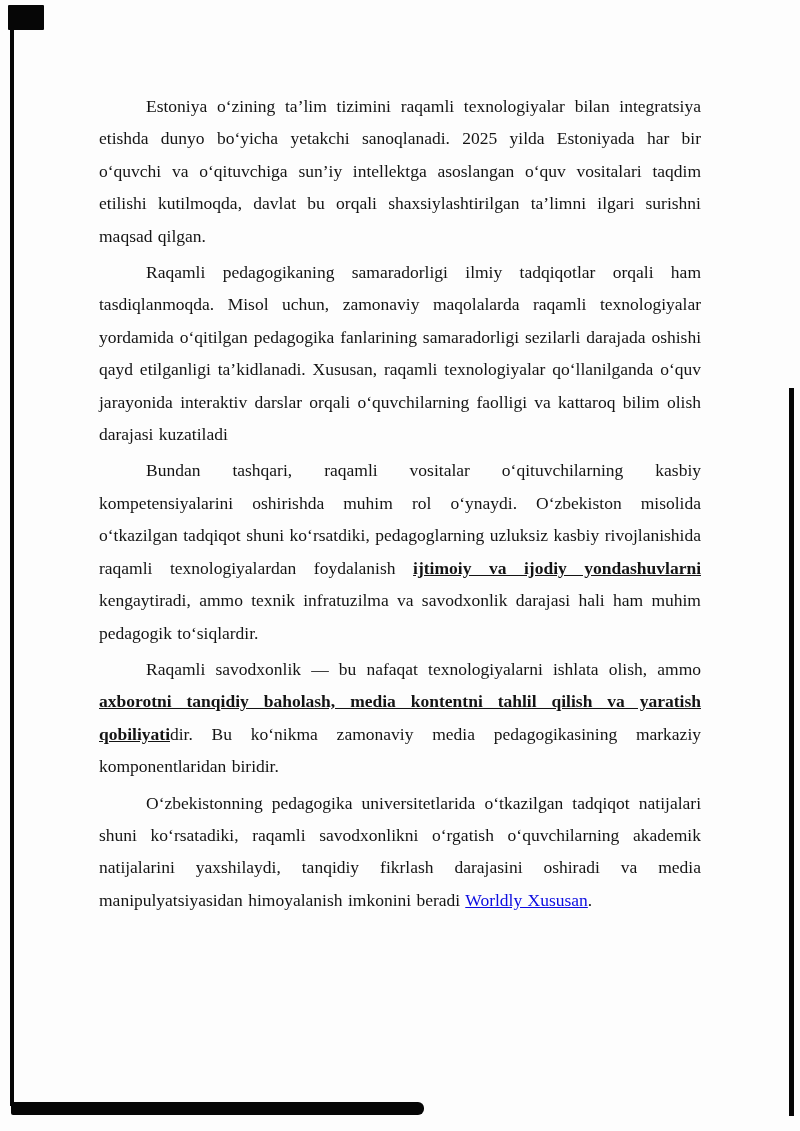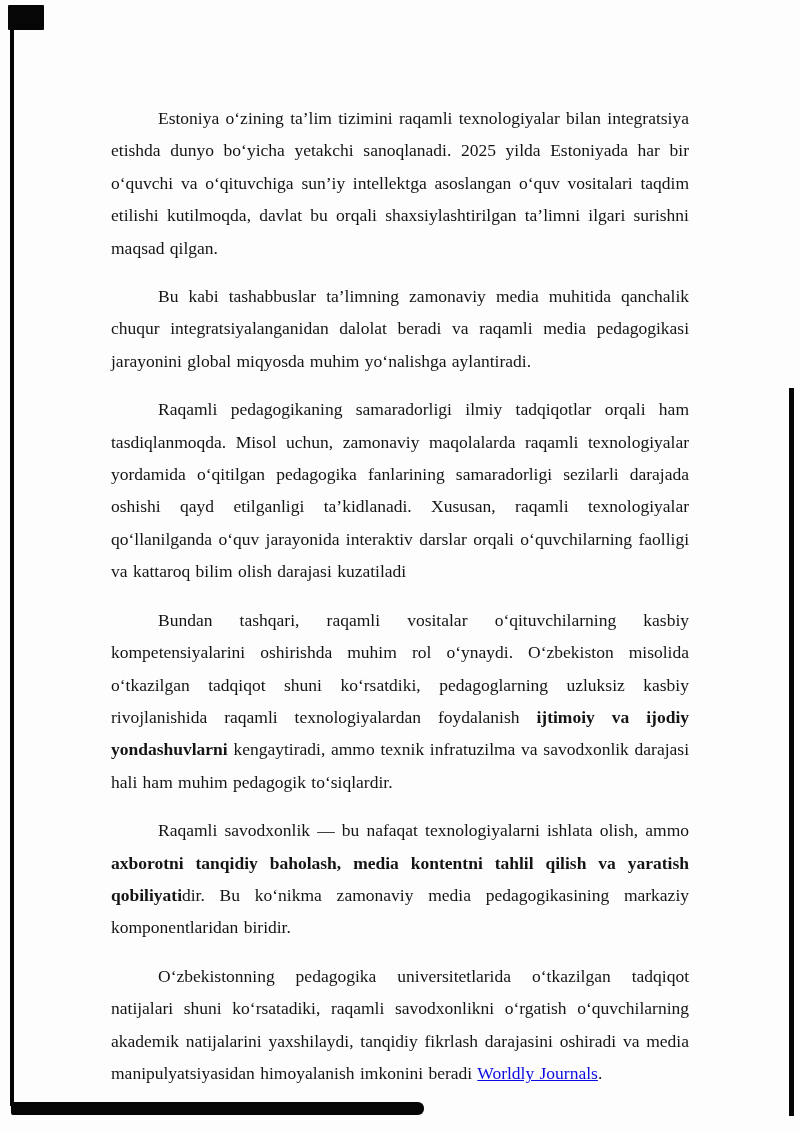--- a/index.html
+++ b/index.html
@@ -20,29 +20,30 @@
     font-family: "Liberation Serif", "DejaVu Serif", serif;
     color: #141414;
   }
   .content {
     position: absolute;
     top: 86px;
     left: 95px;
     width: 610px;
   }
   .content p {
-    margin: 16px;
+    margin: 4px;
     font-size: 17.5px;
     line-height: 32.4px;
     text-align: justify;
     text-indent: 47px;
     word-spacing: 1px;
   }
   .run-bold {
     font-weight: bold;
+    text-decoration: underline;
   }
   .run-link {
     color: #0b0be0;
     text-decoration: underline;
     cursor: pointer;
   }
   
   .artifact {
     position: absolute;
     background: #060606;
@@ -81,24 +82,23 @@
 
   <div class="artifact artifact-corner"></div>
   <div class="artifact artifact-left-line"></div>
   <div class="artifact artifact-bottom-strip"></div>
   <div class="artifact artifact-right-line"></div>
 
   <div class="content">
 
     <p><span>Estoniya o‘zining ta’lim tizimini raqamli texnologiyalar bilan integratsiya etishda dunyo bo‘yicha yetakchi sanoqlanadi. 2025 yilda Estoniyada har bir o‘quvchi va o‘qituvchiga sun’iy intellektga asoslangan o‘quv vositalari taqdim etilishi kutilmoqda, davlat bu orqali shaxsiylashtirilgan ta’limni ilgari surishni maqsad qilgan.</span></p>
 
-    <p><span>Bu kabi tashabbuslar ta’limning zamonaviy media muhitida qanchalik chuqur integratsiyalanganidan dalolat beradi va raqamli media pedagogikasi jarayonini global miqyosda muhim yo‘nalishga aylantiradi.</span></p>
 
     <p><span>Raqamli pedagogikaning samaradorligi ilmiy tadqiqotlar orqali ham tasdiqlanmoqda. Misol uchun, zamonaviy maqolalarda raqamli texnologiyalar yordamida o‘qitilgan pedagogika fanlarining samaradorligi sezilarli darajada oshishi qayd etilganligi ta’kidlanadi. Xususan, raqamli texnologiyalar qo‘llanilganda o‘quv jarayonida interaktiv darslar orqali o‘quvchilarning faolligi va kattaroq bilim olish darajasi kuzatiladi</span></p>
 
     <p><span>Bundan tashqari, raqamli vositalar o‘qituvchilarning kasbiy kompetensiyalarini oshirishda muhim rol o‘ynaydi. O‘zbekiston misolida o‘tkazilgan tadqiqot shuni ko‘rsatdiki, pedagoglarning uzluksiz kasbiy rivojlanishida raqamli texnologiyalardan foydalanish </span><span class="run-bold">ijtimoiy va ijodiy yondashuvlarni</span><span> kengaytiradi, ammo texnik infratuzilma va savodxonlik darajasi hali ham muhim pedagogik to‘siqlardir.</span></p>
 
     <p><span>Raqamli savodxonlik — bu nafaqat texnologiyalarni ishlata olish, ammo </span><span class="run-bold">axborotni tanqidiy baholash, media kontentni tahlil qilish va yaratish qobiliyati</span><span>dir. Bu ko‘nikma zamonaviy media pedagogikasining markaziy komponentlaridan biridir.</span></p>
 
-    <p><span>O‘zbekistonning pedagogika universitetlarida o‘tkazilgan tadqiqot natijalari shuni ko‘rsatadiki, raqamli savodxonlikni o‘rgatish o‘quvchilarning akademik natijalarini yaxshilaydi, tanqidiy fikrlash darajasini oshiradi va media manipulyatsiyasidan himoyalanish imkonini beradi </span><span class="run-link">Worldly Journals</span><span>.</span></p>
+    <p><span>O‘zbekistonning pedagogika universitetlarida o‘tkazilgan tadqiqot natijalari shuni ko‘rsatadiki, raqamli savodxonlikni o‘rgatish o‘quvchilarning akademik natijalarini yaxshilaydi, tanqidiy fikrlash darajasini oshiradi va media manipulyatsiyasidan himoyalanish imkonini beradi </span><span class="run-link">Worldly Xususan</span><span>.</span></p>
 
   </div>
 </div>
 
 </body></html>

